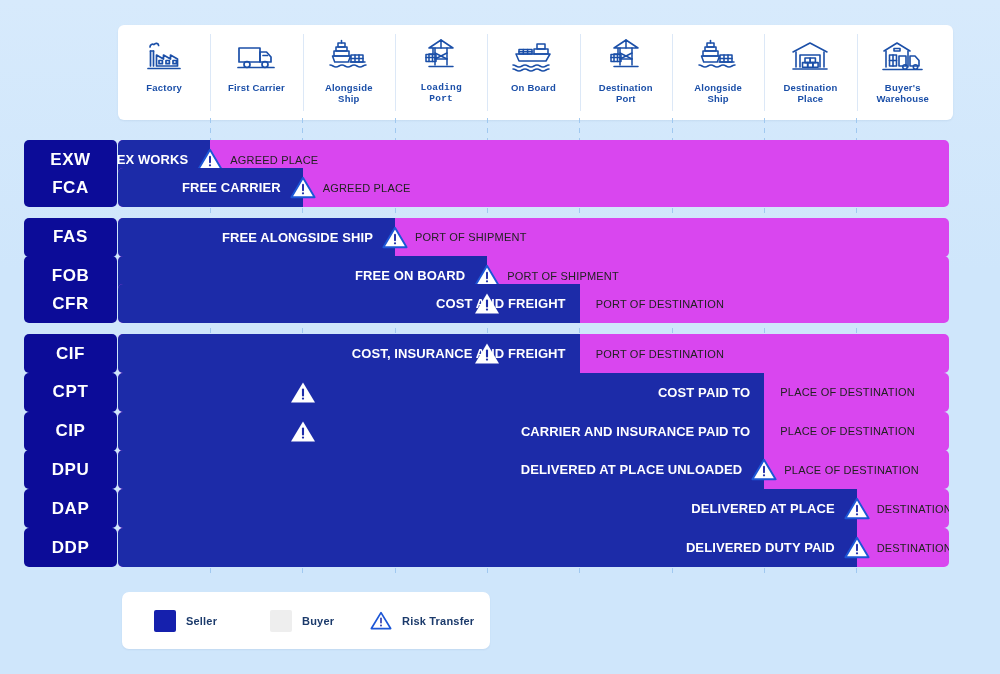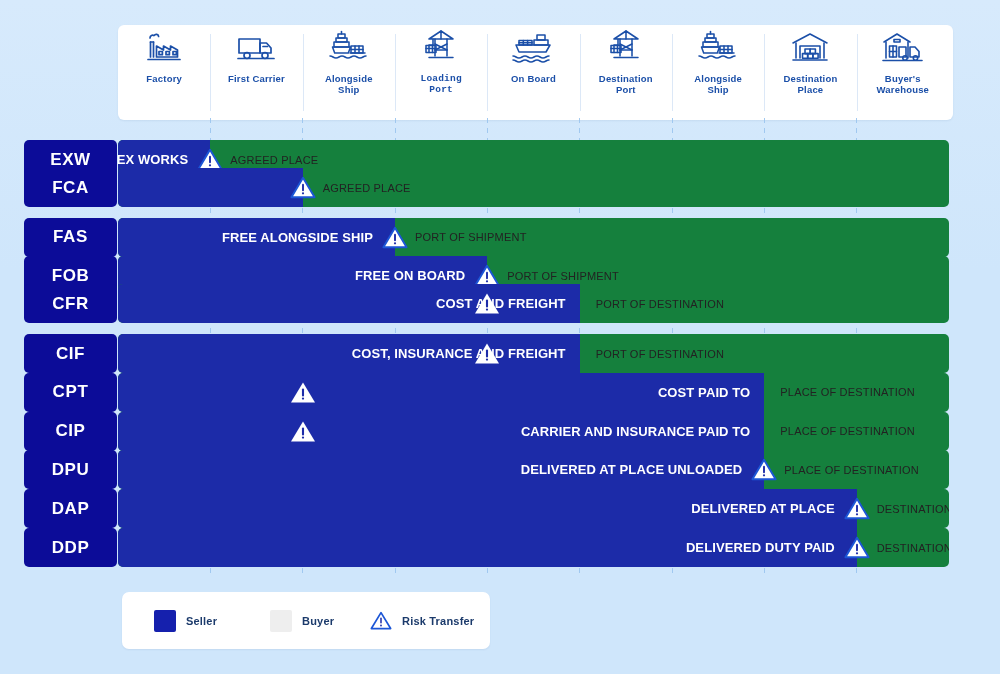--- a/index.html
+++ b/index.html
@@ -15,20 +15,21 @@
   
   .header{
     position:absolute;left:118px;top:25px;width:835px;height:95px;
     background:#ffffff;border-radius:6px;
     display:flex;align-items:stretch;
     box-shadow:0 1px 2px rgba(30,60,120,.08);
   }
   .hcol{
     flex:0 0 auto;
     display:flex;flex-direction:column;align-items:center;justify-content:flex-start;
+    padding-top:9px;
     position:relative;
   }
   .hcol + .hcol::before{
     content:"";position:absolute;left:0;top:9px;bottom:9px;width:1px;background:#dce8f7;
   }
   .hicon{height:44px;display:flex;align-items:center;justify-content:center;}
   .hicon svg{display:block;}
   .hlabel{
     margin-top:4px;
     font-size:9.5px;font-weight:bold;color:#1b4fa8;letter-spacing:.2px;
@@ -50,21 +51,21 @@
     position:relative;height:39px;margin-bottom:0;
   }
   .code{
     position:absolute;left:24px;top:0;width:93px;height:39px;
     background:#0c0c98;border-radius:5px;
     color:#fff;font-size:17px;font-weight:bold;letter-spacing:.6px;
     display:flex;align-items:center;justify-content:center;
   }
   .track{
     position:absolute;left:118px;top:0;width:831px;height:39px;
-    background:#15803d;border-radius:5px;overflow:visible;
+    background:#d946ef;border-radius:5px;overflow:visible;
   }
   .trackinner{position:absolute;left:0;top:0;right:0;bottom:0;border-radius:5px;overflow:hidden;}
   .bar{
     position:absolute;left:0;top:0;height:39px;background:#1c2ba8;
   }
   .seglabel{
     position:absolute;top:0;height:39px;display:flex;align-items:center;
     color:#ffffff;font-size:13px;font-weight:bold;letter-spacing:.1px;white-space:nowrap;
   }
   .buyerlabel{
@@ -279,20 +280,21 @@
     <circle cx="13" cy="17.3" r="1.1" fill="#1c2ba8"></circle>
   </svg>
           </div>
         </div>
       </div>
       <div class="row" style="top: 28px; position: absolute; left: 0px; width: 1000px;">
         <div class="code">FCA</div>
         <div class="track">
           <div class="trackinner">
             <div class="bar" style="width: 184.667px;"></div>
+            <div class="seglabel" style="left: 0px; width: 168.667px; justify-content: flex-end; padding-right: 6px; box-sizing: border-box;">FREE CARRIER</div>
             <div class="buyerlabel" style="left: 204.667px;">AGREED PLACE</div>
           </div>
           <div class="tri" style="left: 171.667px;">
             <svg width="26" height="23" viewBox="0 0 26 23">
     <path d="M13 1.8 L24.6 21.3 H1.4 Z" fill="#ffffff" stroke="#1c56d6" stroke-width="1.9" stroke-linejoin="round"></path>
     <path d="M13 8.6 v5.6" stroke="#1c2ba8" stroke-width="1.9" stroke-linecap="round"></path>
     <circle cx="13" cy="17.3" r="1.1" fill="#1c2ba8"></circle>
   </svg>
           </div>
         </div>

